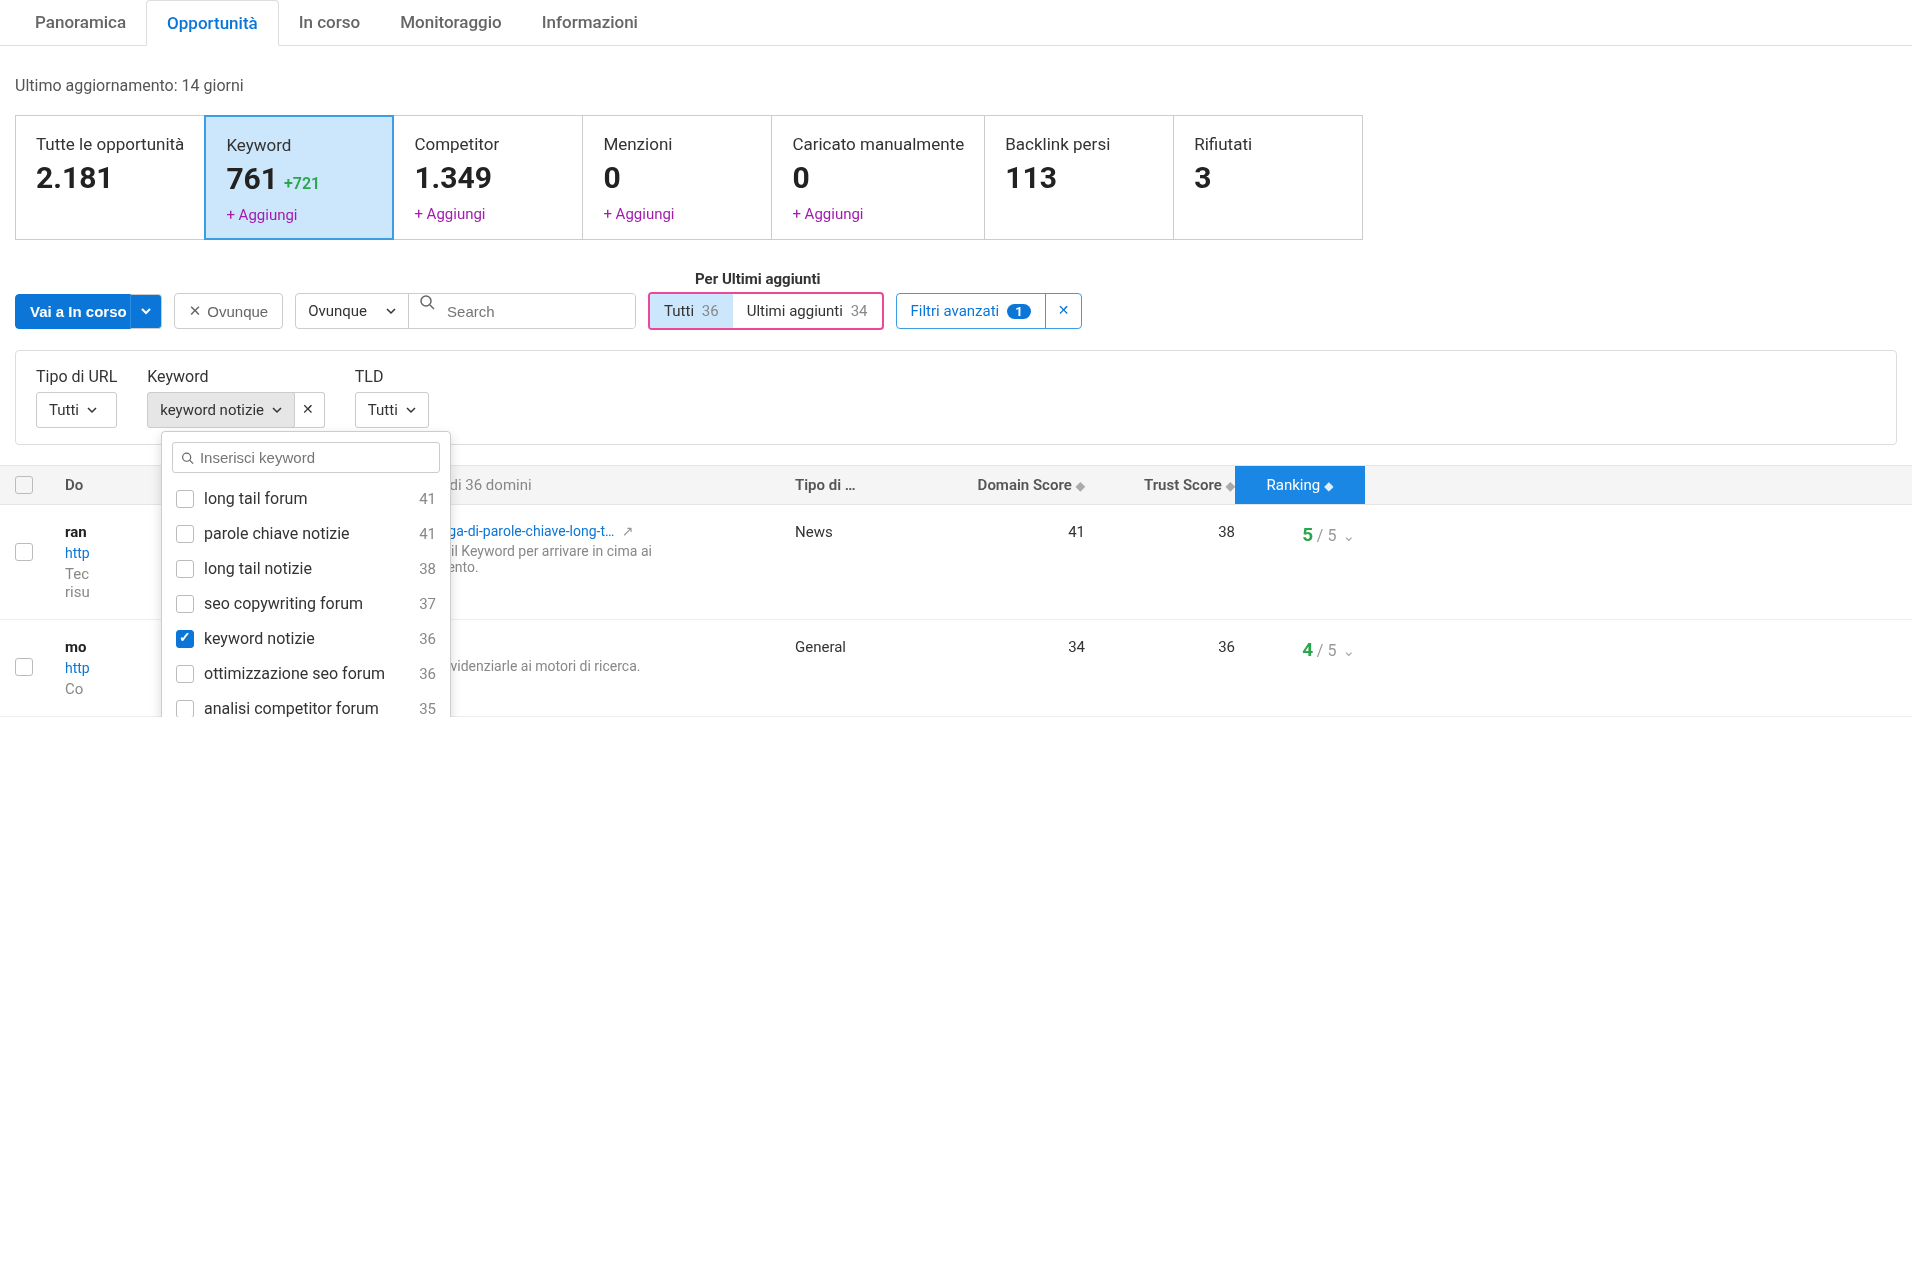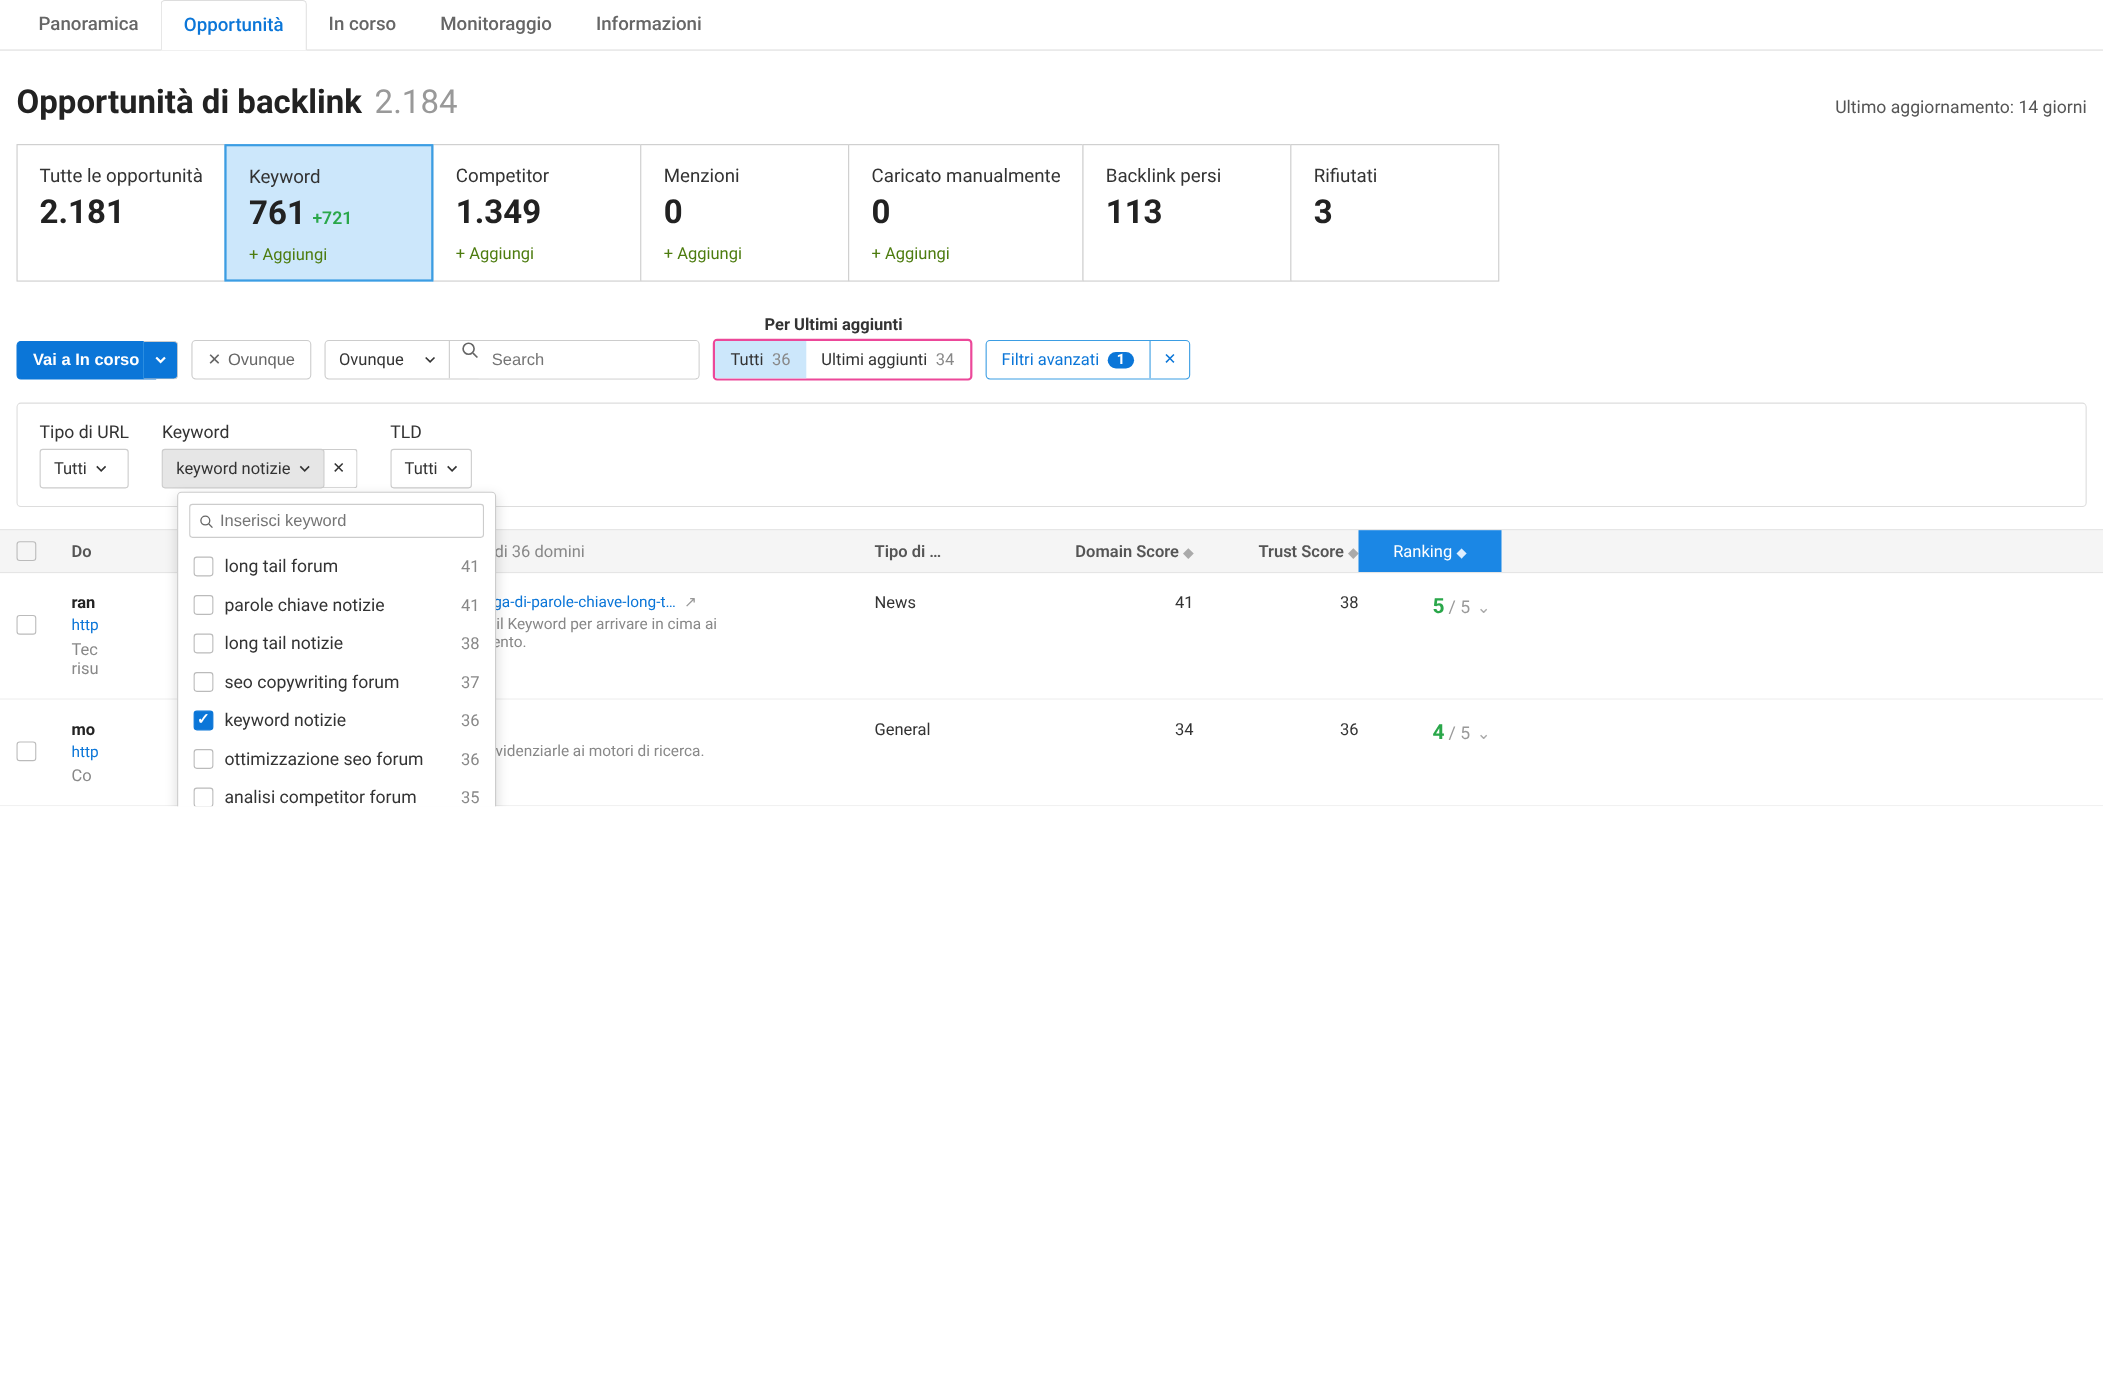--- a/index.html
+++ b/index.html
@@ -10,21 +10,21 @@
 .page-header { display: flex; justify-content: space-between; align-items: baseline; padding: 30px 15px 20px; }
 .page-title { font-size: 30px; font-weight: 700; color: #222; }
 .page-title .count { color: #999; font-weight: 400; margin-left: 4px; }
 .last-update { font-size: 16px; color: #555; }
 .card-row { display: flex; gap: 0; padding: 0 15px 30px; }
 .card { border: 1px solid #ccc; padding: 18px 20px 14px; min-width: 190px; flex: 0 0 auto; margin-right: -1px; cursor: pointer; background: #fff; }
 .card.selected { background: #cce7fb; border: 2px solid #3b9de3; z-index: 1; }
 .card-label { font-size: 17px; color: #333; margin-bottom: 6px; }
 .card-value { font-size: 30px; font-weight: 700; color: #222; }
 .card-delta { font-size: 16px; color: #2aa74a; font-weight: 600; margin-left: 6px; }
-.card-add { color: #4d7c0f; font-size: 15px; margin-top: 10px; display: block; }
+.card-add { color: #a21caf; font-size: 15px; margin-top: 10px; display: block; }
 .toolbar-label-above { font-size: 15px; color: #333; padding: 0 15px; margin-left: 680px; margin-bottom: 4px; font-weight: bold; }
 .toolbar { display: flex; align-items: center; gap: 12px; padding: 0 15px 20px; }
 .btn { display: inline-flex; align-items: center; padding: 8px 14px; border-radius: 4px; font-size: 15px; cursor: pointer; border: 1px solid #ccc; background: #fff; }
 .btn-primary { background: #0b76d8; color: #fff; border-color: #0b76d8; font-weight: 600; }
 .btn-primary-chevron { background: #0b76d8; border-left: 1px solid #2a8de0; padding: 8px 10px; border-radius: 0 4px 4px 0; margin-left: -12px; color: #fff; }
 .btn-reject { color: #666; }
 .btn-reject .x-icon { margin-right: 6px; }
 .search-group { display: flex; border: 1px solid #ccc; border-radius: 4px; overflow: hidden; }
 .search-group .sel { padding: 8px 12px; border-right: 1px solid #ccc; display: flex; align-items: center; gap: 19px; font-size: 15px; }
 .search-group .search-input { padding: 8px 12px; border: none; font-size: 15px; width: 200px; outline: none; }
@@ -88,24 +88,20 @@
 
 <div class="tabs">
   <div class="tab">Panoramica</div>
   <div class="tab active">Opportunità</div>
   <div class="tab">In corso</div>
   <div class="tab">Monitoraggio</div>
   <div class="tab">Informazioni</div>
 </div>
 
 <div class="page-header">
-  <div class="page-title">
-    <span>Opportunità di backlink</span>
-    <span class="count">2.184</span>
-  </div>
   <div class="last-update">Ultimo aggiornamento: 14 giorni</div>
 </div>
 
 <div class="card-row" id="card-row">
     <div class="card">
       <div class="card-label">Tutte le opportunità</div>
       <div><span class="card-value">2.181</span></div>
     </div>
     <div class="card selected">
       <div class="card-label">Keyword</div>

